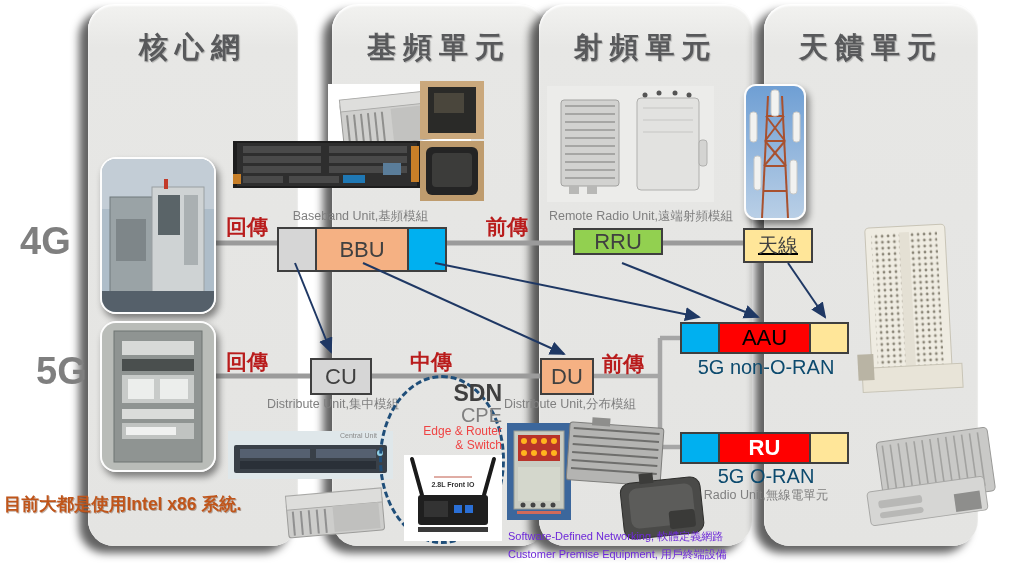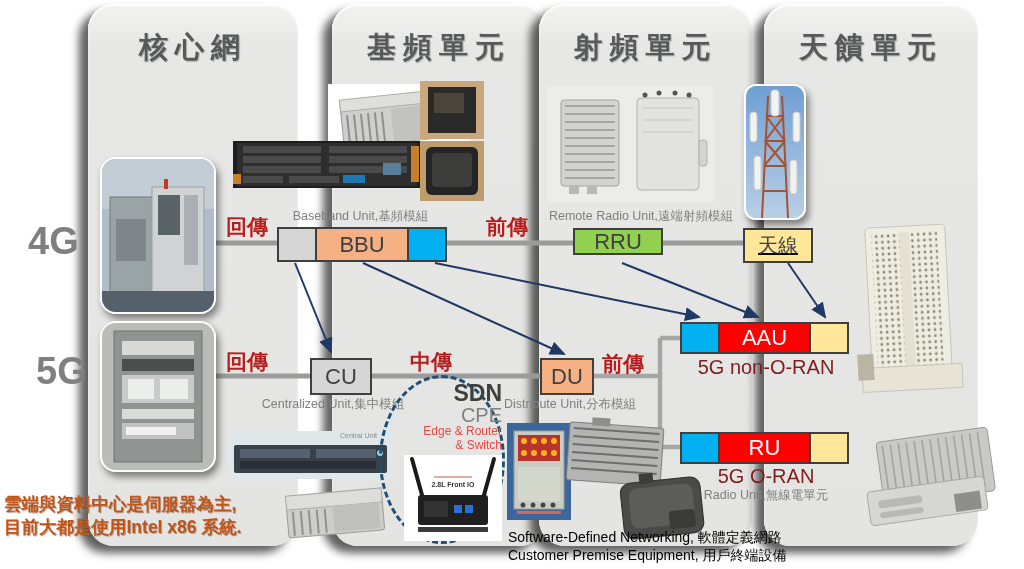--- a/index.html
+++ b/index.html
@@ -24,40 +24,40 @@
 
   
   .link{position:absolute;font-size:21px;font-weight:bold;color:#b91c1c;z-index:3;}
 
   
   .nrow{position:absolute;display:flex;z-index:3;}
   .nbox{box-sizing:border-box;border:2px solid #3f3f3f;display:flex;
         align-items:center;justify-content:center;font-size:22px;color:#404040;}
   .nbox+.nbox{margin-left:-2px;}
   .caption{position:absolute;font-size:12.5px;color:#7f7f7f;z-index:3;text-align:center;}
-  .tag{position:absolute;font-size:20px;color:#7f1d1d;z-index:3;text-align:center;font-weight:500;}
+  .tag{position:absolute;font-size:20px;color:#0c4a6e;z-index:3;text-align:center;font-weight:500;}
 
   
   .photo{position:absolute;z-index:2;overflow:hidden;}
   .photo svg{display:block;width:100%;height:100%;}
   .rphoto{border-radius:16px;box-shadow:3px 5px 7px rgba(0,0,0,.45);border:2px solid #fdfdfd;}
 
   
   .sdn{position:absolute;left:379px;top:375px;width:120px;height:163px;
        border:3.5px dashed #1f4e79;border-radius:50%;z-index:6;
        display:flex;flex-direction:column;align-items:flex-end;background:transparent;}
   .sdn-title{font-size:23px;font-weight:bold;color:#3f3f3f;margin-top:4px;line-height:1;}
   .sdn-sub{font-size:20px;color:#808080;line-height:1;}
   .sdn-line{font-size:12px;color:#ef4444;line-height:1.15;}
 
   
   .note-orange{position:absolute;left:4px;top:493px;width:345px;z-index:7;
        font-size:17.5px;font-weight:bold;color:#c0551a;line-height:1.32;
        text-shadow:1px 1px 0 rgba(80,30,0,.35);}
-  .note-gray{position:absolute;left:508px;width:400px;font-size:14px;color:#000000;z-index:7;}
+  .note-gray{position:absolute;left:508px;width:400px;font-size:11px;color:#6d28d9;z-index:7;}
 
   .tinycap{position:absolute;font-size:7px;color:#8a8a8a;z-index:4;}
   .cpelab{font-size:7px;font-weight:bold;color:#333;}
 </style>
 </head>
 <body>
 
 <div class="col" style="left:88px;width:210px;">
   <div class="col-title">核心網</div>
 </div>
@@ -344,63 +344,63 @@
         <line x1="128" y1="16" x2="128" y2="70"></line>
       </g>
       <rect x="10" y="60" width="118" height="34" rx="4" fill="#d6d6d4" stroke="#a8a8a6"></rect>
       <rect x="20" y="70" width="44" height="8" rx="3" fill="#b8b8b6"></rect>
       <rect x="20" y="82" width="44" height="6" rx="3" fill="#b8b8b6"></rect>
       <rect x="96" y="74" width="26" height="18" fill="#8e8e8c"></rect>
     </g>
   </svg>
 </div>
 
-<div class="rowlab" style="left:28px;top:220px;">4G</div>
+<div class="rowlab" style="left:20px;top:220px;">4G</div>
 <div class="rowlab" style="left:36px;top:350px;">5G</div>
 
 <div class="link" style="left:226px;top:213px;">回傳</div>
 <div class="link" style="left:486px;top:213px;">前傳</div>
 <div class="link" style="left:226px;top:348px;">回傳</div>
 <div class="link" style="left:410px;top:348px;">中傳</div>
 <div class="link" style="left:602px;top:350px;">前傳</div>
 
 <div class="caption" style="left:258px;top:208px;width:205px;">Baseband Unit,基頻模組</div>
-<div class="nrow" style="left:277px;top:227px;height:35px;">
+<div class="nrow" style="left:277px;top:227px;height:45px;">
   <div class="nbox" style="width:40px;background:#d6d6d6;"></div>
   <div class="nbox" style="width:94px;background:#f5b183;">BBU</div>
   <div class="nbox" style="width:40px;background:#00b0f0;"></div>
 </div>
 
 <div class="caption" style="left:536px;top:208px;width:210px;">Remote Radio Unit,遠端射頻模組</div>
 <div class="nrow" style="left:573px;top:228px;height:27px;">
   <div class="nbox" style="width:90px;background:#92d050;">RRU</div>
 </div>
 
 <div class="nrow" style="left:743px;top:228px;height:35px;text-decoration:underline;">
   <div class="nbox" style="width:70px;background:#ffe699;font-size:20px;">天線</div>
 </div>
 
 <div class="nrow" style="left:310px;top:358px;height:37px;">
   <div class="nbox" style="width:62px;background:#d6d6d6;">CU</div>
 </div>
-<div class="caption" style="left:248px;top:396px;width:170px;">Centralized Unit,集中模組</div>
+<div class="caption" style="left:248px;top:396px;width:170px;">Distribute Unit,集中模組</div>
 
 <div class="nrow" style="left:540px;top:358px;height:37px;">
   <div class="nbox" style="width:54px;background:#f5b183;">DU</div>
 </div>
 <div class="caption" style="left:495px;top:396px;width:150px;">Distribute Unit,分布模組</div>
 
 <div class="nrow" style="left:680px;top:322px;height:32px;">
   <div class="nbox" style="width:40px;background:#00b0f0;"></div>
-  <div class="nbox" style="width:93px;background:#ff0000;color:#ffffff;">AAU</div>
+  <div class="nbox" style="width:93px;background:#ff0000;color:#000000;">AAU</div>
   <div class="nbox" style="width:40px;background:#ffe699;"></div>
 </div>
 <div class="tag" style="left:680px;top:356px;width:172px;">5G non-O-RAN</div>
 
-<div class="nrow" style="left:680px;top:432px;height:32px;">
+<div class="nrow" style="left:680px;top:432px;height:32px;font-weight:bold;">
   <div class="nbox" style="width:40px;background:#00b0f0;"></div>
   <div class="nbox" style="width:93px;background:#ff0000;color:#fff;">RU</div>
   <div class="nbox" style="width:40px;background:#ffe699;"></div>
 </div>
 <div class="tag" style="left:680px;top:465px;width:172px;">5G O-RAN</div>
 <div class="caption" style="left:660px;top:487px;width:212px;">Radio Unit,無線電單元</div>
 
 <svg id="arrows" width="1024" height="569">
   <defs>
     <marker id="ah" markerWidth="9" markerHeight="8" refX="7" refY="3.5" orient="auto">
@@ -431,17 +431,16 @@
       <rect x="50" y="50" width="8" height="8" fill="#2a6fd6"></rect>
       <rect x="61" y="50" width="8" height="8" fill="#2a6fd6"></rect>
       <rect x="14" y="72" width="70" height="5" fill="#3a3a3a"></rect>
       <line x1="30" y1="22" x2="68" y2="22" stroke="#c05a4a" stroke-width="1"></line>
     </svg>
     <div class="cpelab" style="position:absolute;top:26px;left:0;right:0;text-align:center;">2.8L Front IO</div>
   </div>
 </div>
 
 <div class="note-orange">
-  <div>雲端與資料中心是伺服器為主,</div>
   <div>目前大都是使用Intel x86 系統.</div>
 </div>
 <div class="note-gray" style="top:529px;">Software-Defined Networking, 軟體定義網路</div>
 <div class="note-gray" style="top:547px;">Customer Premise Equipment, 用戶終端設備</div>
 
 </body></html>

